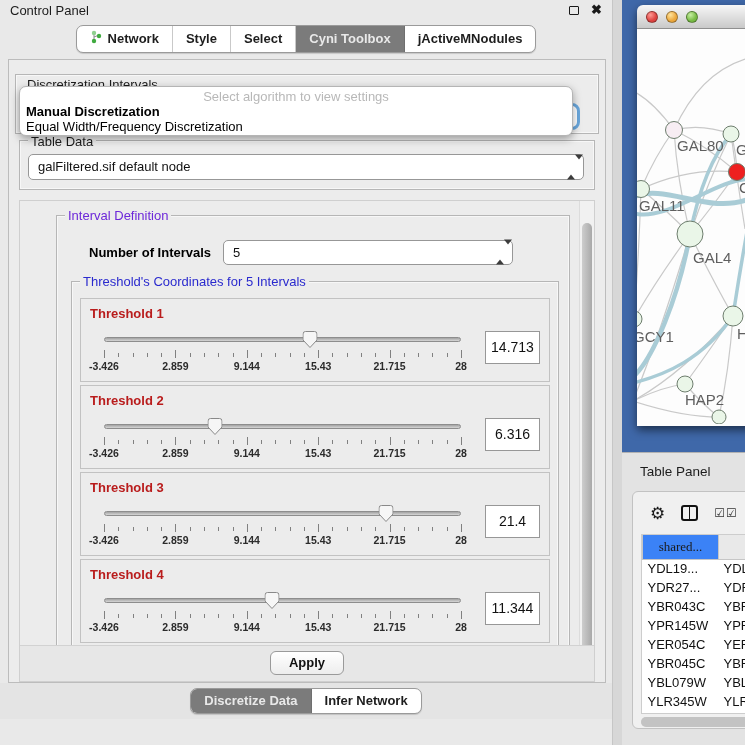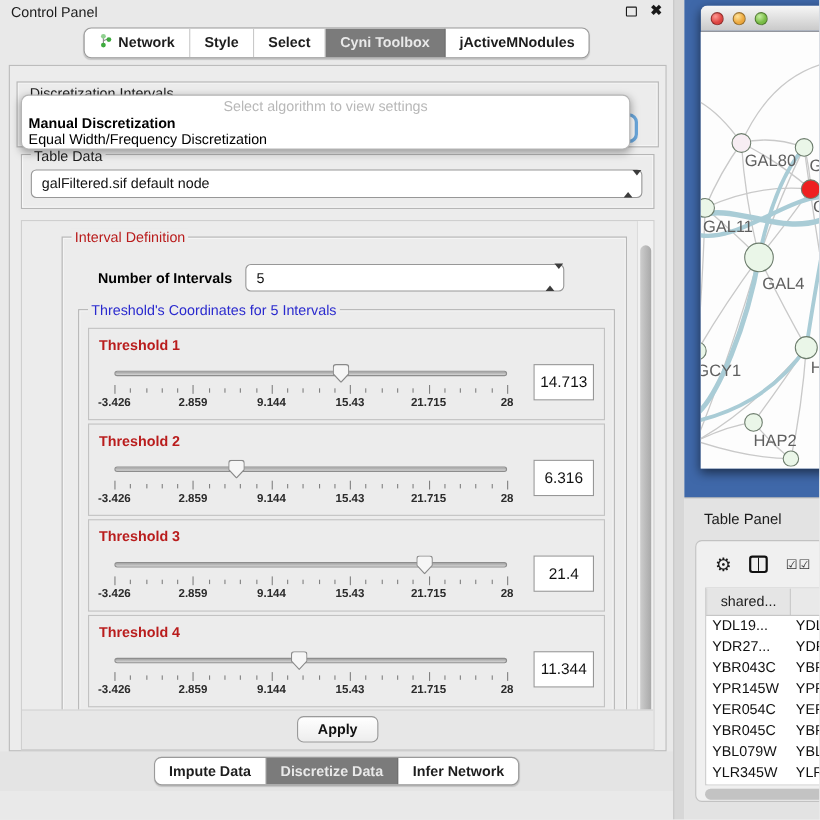--- a/index.html
+++ b/index.html
@@ -16,21 +16,21 @@
   .tabs-row { display:flex; justify-content:center; padding:4px 0 6px; }
   .seg { display:inline-flex; background:#ffffff; border:1px solid #9a9a9a; border-radius:7px; overflow:hidden; box-shadow:0 1px 1px rgba(0,0,0,.15); }
   .seg .tab { padding:4px 13px 5px; font-size:13px; font-weight:bold; color:#1d1d1d; border-right:1px solid #c9c9c9; display:flex; align-items:center; gap:5px; cursor:default; }
   .seg .tab:last-child { border-right:none; }
   .seg .tab.selected { background:#7b7b7b; color:#e9e9e9; border-right-color:#6f6f6f;align-items:center; }
 
   .cp-main { flex:1; margin:0 6px 0 8px; border:1px solid #bcbcbc; background:#ececec; position:relative; padding:6px 6px 0; }
 
   .group { border:1px solid #b6b6b6; box-shadow:inset 0 0 0 1px #f7f7f7; position:relative; background:#ececec; }
   .group-label { position:absolute; left:8px; top:-8px; background:#ececec; padding:0 3px; font-size:13px; color:#1c1c1c; }
-  .group-label.green { color:#b91c1c; }
+  .group-label.green { color:#6d28d9; }
   .group-label.blue  { color:#2a2ace; }
 
   .algo-group { height:60px; margin-top:8px; }
   .algo-group .group-label { top:2px; }
   .focus-combo { position:absolute; left:10px; right:18px; top:28px; height:27px; background:#fff; border:3px solid #6aa7dc; border-radius:8px; }
 
   .popup { position:absolute; left:10px; right:32px; top:26px; height:50px; background:#fff; border:1px solid #b5b5b5;
            border-radius:7px; box-shadow:0 3px 8px rgba(0,0,0,.35); z-index:6; padding:2px 5px; }
   .popup-placeholder { text-align:center; color:#b8b8b8; font-size:13px; line-height:15px; }
   .popup-opt { font-size:13px; line-height:15.5px; color:#000; padding-left:1px; }
@@ -102,21 +102,21 @@
   .tp-box { margin:12px 0 0 10px; width:150px; height:238px; background:#f0f0f0; border:1px solid #c2c2c2; border-radius:6px; }
   .tp-toolbar { height:42px; display:flex; align-items:center; padding-left:17px; gap:16px; }
   .gear-icon { font-size:17px; color:#1a1a1a; line-height:17px; }
   .split-icon { width:17px; height:16px; border:2px solid #111; border-radius:3px;
                 background:linear-gradient(90deg, transparent 45%, #111 45%, #111 55%, transparent 55%); }
   .checks-icon { font-size:12px; color:#333; letter-spacing:1px; }
   .tp-table { margin-left:8px; width:132px; height:180px; overflow:hidden; border:1px solid #cdcdcd; background:#fff; }
   .tp-table table { border-collapse:collapse; table-layout:fixed; width:144px; }
   .tp-table th { height:24px; font-size:13px; font-weight:normal; text-align:center; color:#1b1b1b;
                  background:#e9e9e9; border:1px solid #c6c6c6; border-top:none; overflow:hidden; white-space:nowrap; }
-  .tp-table th.selcol { background:#e5e5e5; }
+  .tp-table th.selcol { background:#3b82f6;font-family:Liberation Serif, serif; }
   .tp-table td { height:19px; font-size:13px; color:#111; padding-left:5px; white-space:nowrap; overflow:hidden; background:#fff; }
   .hscroll { margin:3px 8px 0; height:10px; background:#e4e4e4; border-radius:5px; }
   .hscroll .hthumb { height:10px; width:93%; background:#c3c3c3; border-radius:5px; }
 </style>
 </head>
 <body>
 
 <div class="root">
 
   <div class="control-panel">
@@ -395,23 +395,20 @@
           </div>
         <div class="apply-row">
           <button class="apply-btn">Apply</button>
         </div>
       </div>
 
     </div>
 
     <div class="bottom-tabs">
       <div class="seg" id="bottomTabs">
-          <span class="tab">
-            <span>Impute Data</span>
-          </span>
           <span class="tab selected">
             <span>Discretize Data</span>
           </span>
           <span class="tab">
             <span>Infer Network</span>
           </span>
         </div>
     </div>
   </div>
 

